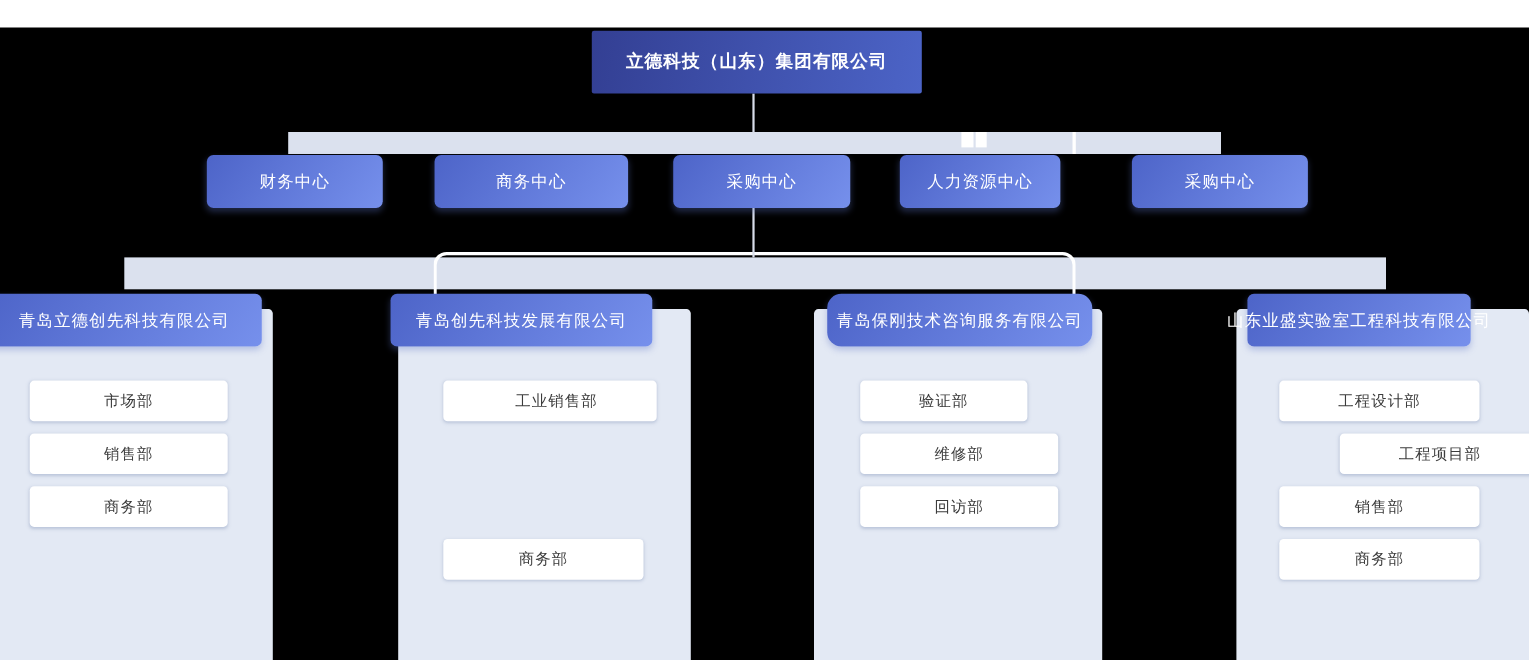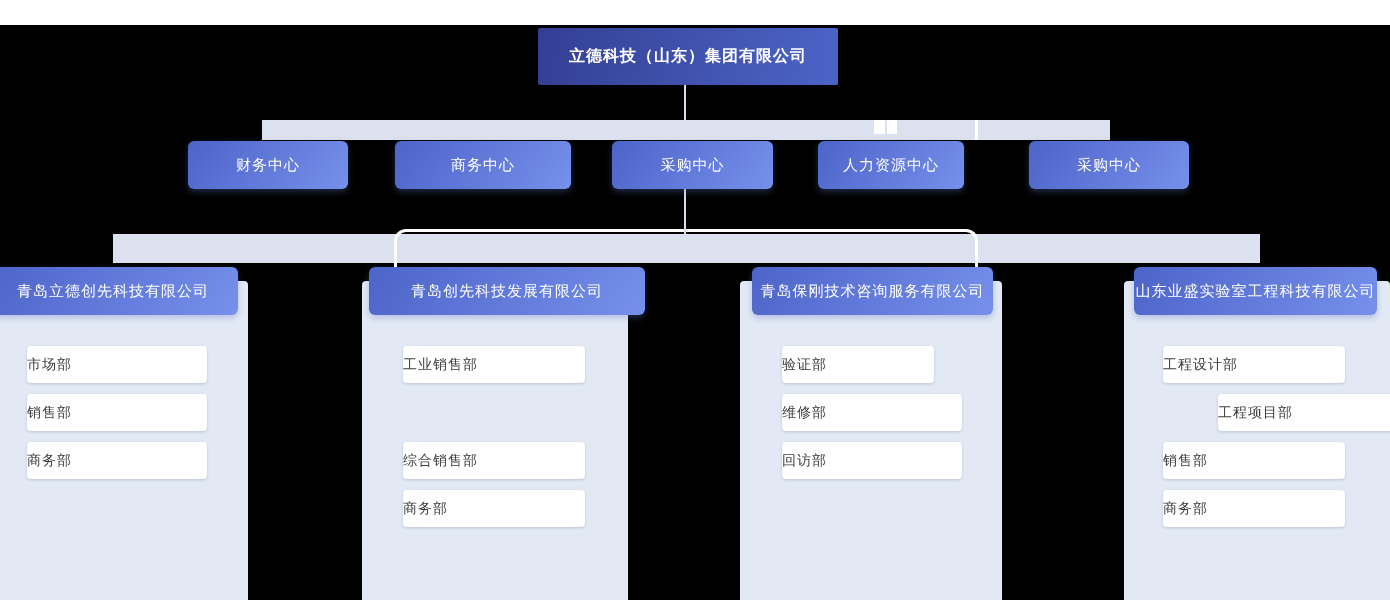--- a/index.html
+++ b/index.html
@@ -23,21 +23,21 @@
              border-radius:6px;box-shadow:0 3px 6px rgba(93,115,197,0.35);z-index:5;
              font-size:15px;letter-spacing:1px;white-space:nowrap;}
   .root-node{position:absolute;display:flex;align-items:center;justify-content:center;
              color:#ffffff;background:linear-gradient(100deg,#333f93 0%,#4c64c7 100%);
              border-radius:2px;font-size:16px;font-weight:bold;letter-spacing:1px;
              z-index:5;white-space:nowrap;}
   .center-node{top:116px;height:48px;}
   .sub-node{top:242px;height:48px;}
 
   
-  .dept{position:absolute;height:37px;display:flex;align-items:center;
+  .dept{position:absolute;height:37px;display:flex;align-items:center;justify-content:center;
         background:#ffffff;border-radius:4px;color:#3c3c3c;font-size:14px;
         box-shadow:0 1px 3px rgba(110,130,170,0.35);z-index:5;letter-spacing:1px;
         white-space:nowrap;}
 </style>
 </head>
 <body>
 
 <div class="canvas">
 
   <div class="root-node" style="left:538px;top:3px;width:300px;height:57px;">
@@ -71,45 +71,42 @@
   <div class="bracket" style="left:394px;top:204px;width:578px;height:40px;"></div>
 
   <div class="colbg" style="left:0px;width:248px;"></div>
   <div class="colbg" style="left:362px;width:266px;"></div>
   <div class="colbg" style="left:740px;width:262px;"></div>
   <div class="colbg" style="left:1124px;width:266px;"></div>
 
   <div class="node-blue sub-node" style="left:-12px;width:250px;">
     <span>青岛立德创先科技有限公司</span>
   </div>
-  <div class="node-blue sub-node" style="left:369px;width:276px;">
+  <div class="node-blue sub-node" style="left:355px;width:238px;">
     <span>青岛创先科技发展有限公司</span>
   </div>
-  <div class="node-blue sub-node" style="left:752px;width:241px;">
+  <div class="node-blue sub-node" style="left:752px;width:241px;border-radius:13px;">
     <span>青岛保刚技术咨询服务有限公司</span>
   </div>
-  <div class="node-blue sub-node" style="left:1134px;width:243px;">
+  <div class="node-blue sub-node" style="left:1134px;width:203px;">
     <span>山东业盛实验室工程科技有限公司</span>
   </div>
 
   <div class="dept" style="left:27px;top:321px;width:180px;">
     <span>市场部</span>
   </div>
   <div class="dept" style="left:27px;top:369px;width:180px;">
     <span>销售部</span>
   </div>
   <div class="dept" style="left:27px;top:417px;width:180px;">
     <span>商务部</span>
   </div>
 
-  <div class="dept" style="left:403px;top:321px;width:182px;">
+  <div class="dept" style="left:403px;top:321px;width:182px;padding-left:12px;">
     <span>工业销售部</span>
-  </div>
-  <div class="dept" style="left:403px;top:417px;width:182px;">
-    <span>综合销售部</span>
   </div>
   <div class="dept" style="left:403px;top:465px;width:182px;">
     <span>商务部</span>
   </div>
 
   <div class="dept" style="left:782px;top:321px;width:152px;">
     <span>验证部</span>
   </div>
   <div class="dept" style="left:782px;top:369px;width:180px;">
     <span>维修部</span>

